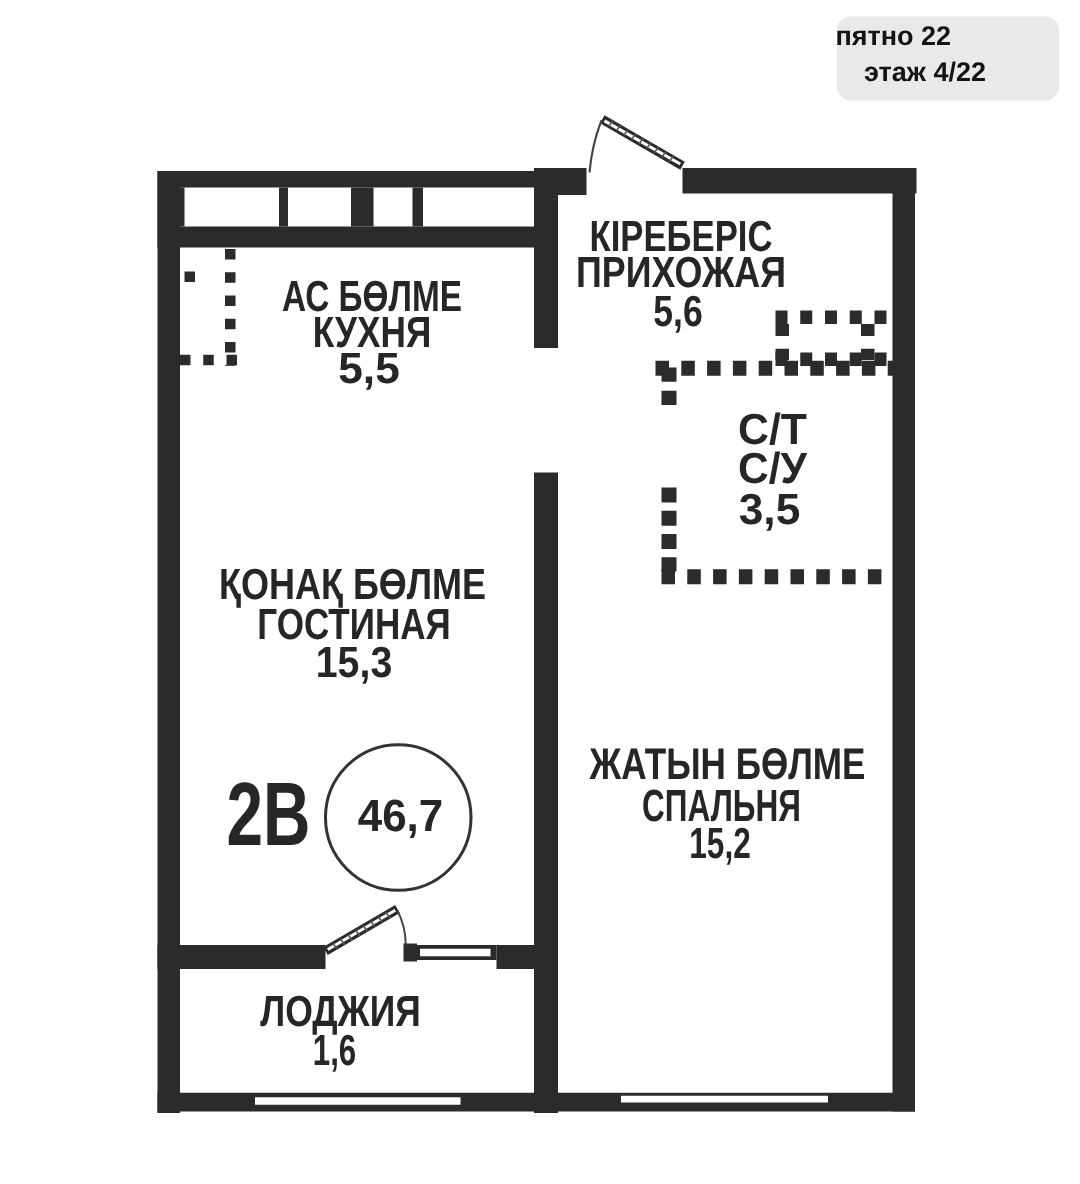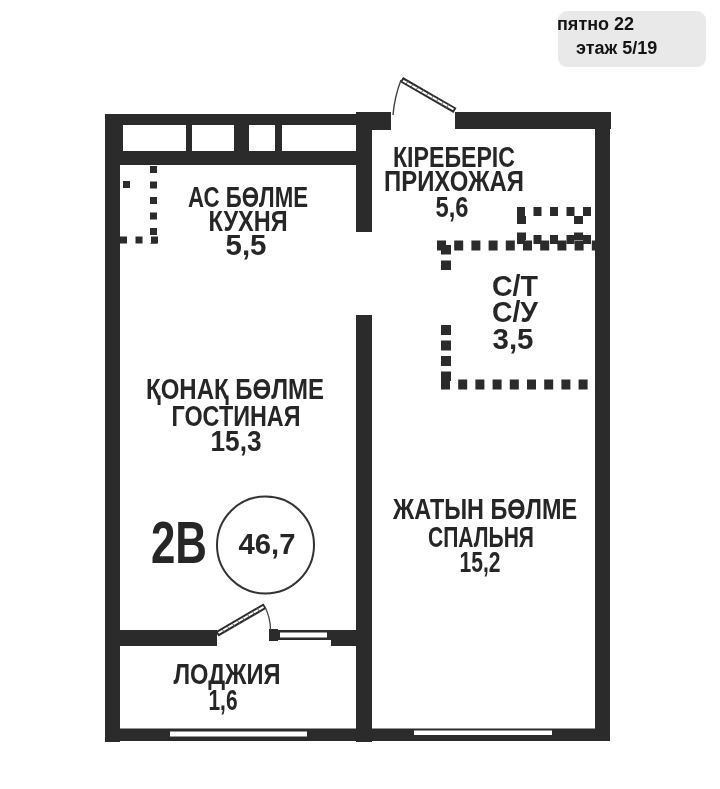--- a/index.html
+++ b/index.html
@@ -129,14 +129,14 @@
     <text lengthAdjust="spacingAndGlyphs" x="223" y="710" font-size="29" textLength="29">1,6</text>
 
     <text lengthAdjust="spacingAndGlyphs" x="179" y="563" font-size="60" textLength="56">2В</text>
     <text lengthAdjust="spacingAndGlyphs" x="267" y="554" font-size="30" textLength="57">46,7</text>
   </g>
 </svg>
 
 <div style="position:absolute;left:558px;top:11px;width:148px;height:56px;background:#e9e9e9;border-radius:9px;"></div>
 
 <div style="position:absolute;left:557px;top:14px;font-weight:bold;font-size:18px;color:#141414;">пятно 22</div>
-<div style="position:absolute;left:576px;top:38px;font-weight:bold;font-size:18px;color:#141414;">этаж 5/19</div>
+<div style="position:absolute;left:576px;top:38px;font-weight:bold;font-size:18px;color:#141414;">этаж 4/22</div>
 </div>
 
 </body></html>

